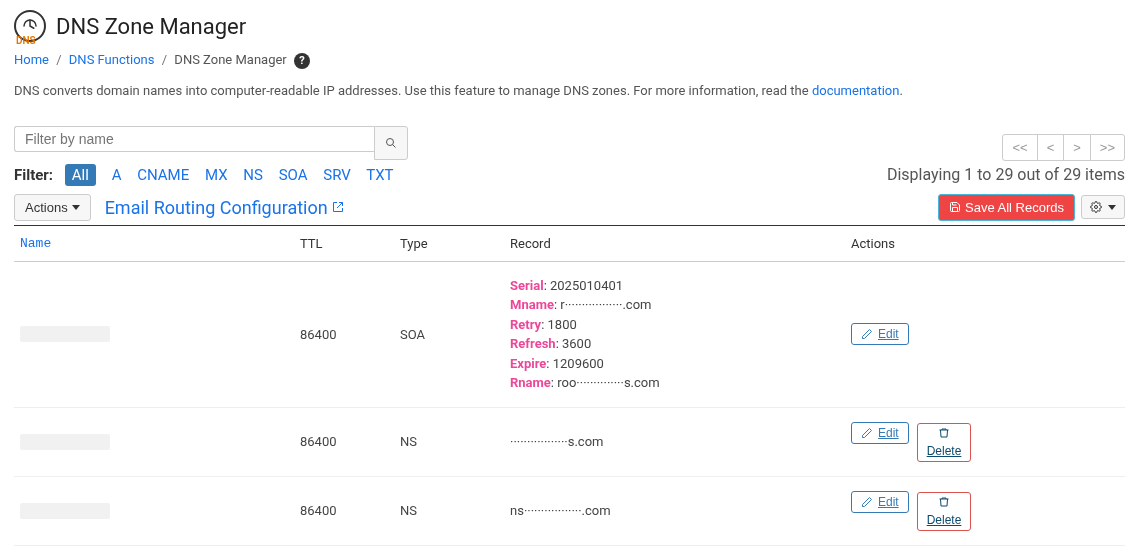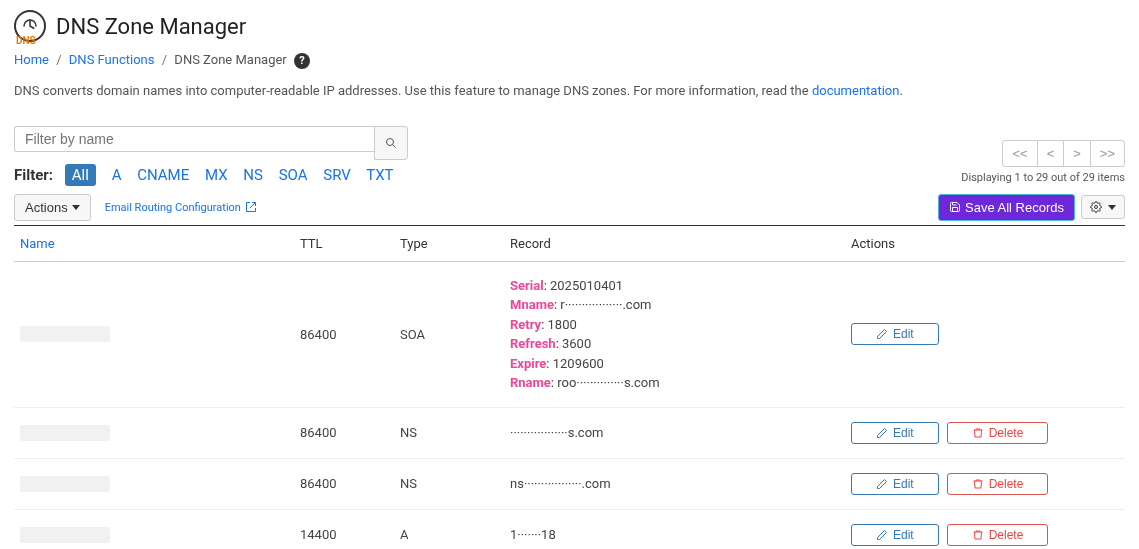--- a/index.html
+++ b/index.html
@@ -62,63 +62,63 @@
     background: #337ab7; color: #fff; padding: 2px 7px; border-radius: 3px;
   }
   .filter-right { text-align: right; }
   .pager { margin-bottom: 4px; }
   .pager button {
     border: 1px solid #ccc; background: #fff; padding: 5px 9px;
     font-size: 13px; color: #999; cursor: not-allowed; margin-left: -1px;
   }
   .pager button:first-child { border-top-left-radius: 3px; border-bottom-left-radius: 3px; }
   .pager button:last-child { border-top-right-radius: 3px; border-bottom-right-radius: 3px; }
-  .pager-status { font-size: 11px; color: #555; }
+  .pager-status { font-size: 16px; color: #555; }
   
   .toolbar { display: flex; justify-content: space-between; align-items: center; margin-bottom: 4px; }
   .toolbar-left { display: flex; align-items: center; gap: 14px; }
   .btn {
     border: 1px solid #ccc; background: #f7f7f7; padding: 5px 10px;
     font-size: 13px; border-radius: 3px; cursor: pointer; color: #333;
     display: inline-flex; align-items: center; gap: 4px;
   }
-  .btn.primary { background: #6d28d9; border-color: #46b8da; color: #fff; }
-  .link-btn { color: #1a73e8; font-size: 11px; text-decoration: none; cursor: pointer; display: inline-flex; align-items: center; gap: 4px; }
+  .btn.primary { background: #ef4444; border-color: #46b8da; color: #fff; }
+  .link-btn { color: #1a73e8; font-size: 18px; text-decoration: none; cursor: pointer; display: inline-flex; align-items: center; gap: 4px; }
   .toolbar-right { display: flex; align-items: center; gap: 6px; }
   .btn-group { display: flex; }
   .btn-group .btn:first-child { border-top-right-radius: 0; border-bottom-right-radius: 0; }
   .btn-group .btn.split { border-left: none; border-top-left-radius: 0; border-bottom-left-radius: 0; padding: 5px 7px; }
   .caret { display: inline-block; width: 0; height: 0; border-left: 4px solid transparent; border-right: 4px solid transparent; border-top: 5px solid currentColor; vertical-align: middle; }
   
   table.zone-table { width: 100%; border-collapse: collapse; }
   table.zone-table thead th {
     text-align: left; font-weight: 400; font-size: 13px; padding: 10px 6px;
     border-top: 1px solid #333; border-bottom: 1px solid #ccc; color: #333;
   }
   table.zone-table thead th.sortable { color: #1a73e8; cursor: pointer; }
   table.zone-table tbody td {
     padding: 14px 6px; border-bottom: 1px solid #eee; vertical-align: middle; font-size: 13px; color: #444;
   }
-  .col-name { width: 280px; }
+  .col-name { width: 280px; font-family: Liberation Mono, monospace; }
   .col-ttl { width: 100px; }
   .col-type { width: 110px; }
   .col-record { width: auto; }
   .col-actions { width: 280px; }
   .redact {
     display: inline-block; background: #f1f1f1; border-radius: 2px; height: 16px; vertical-align: middle;
   }
   .record-line { line-height: 1.5; }
   .record-line b { font-weight: 700; color: #ec4899; }
   .btn-sm {
-    border: 1px solid; background: #fff; padding: 3px 24px;
+    border: 1px solid; background: #fff; padding: 3px 9px;
     font-size: 12px; border-radius: 3px; cursor: pointer;
-    display: inline-flex; align-items: center; gap: 5px;
+    display: inline-flex; align-items: center; gap: 5px; text-decoration: underline;
   }
   .btn-sm.edit { color: #337ab7; border-color: #337ab7; }
-  .btn-sm.delete { color: #ef4444; border-color: #d9534f; margin-left: 8px; }
+  .btn-sm.delete { color: #0c4a6e; border-color: #d9534f; margin-left: 8px; flex-direction: column; }
   
   svg.icon { width: 12px; height: 12px; }
 </style>
 </head>
 <body>
 
 <div class="page">
 
   <div class="header">
     <span class="header-icon">

